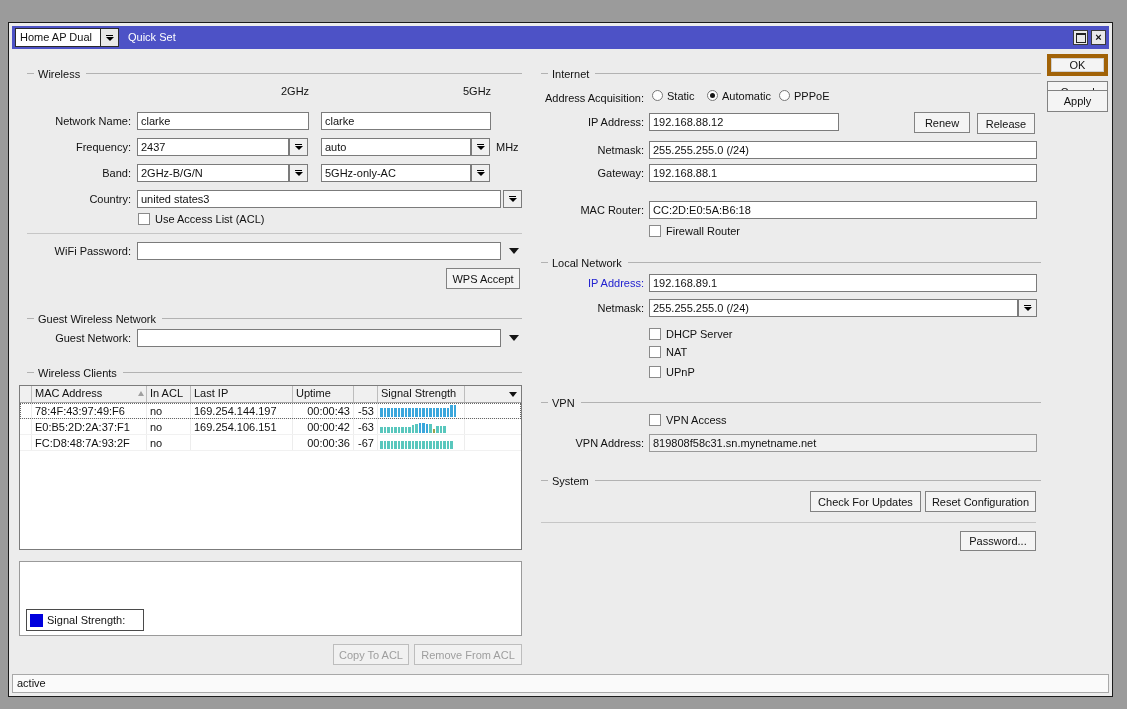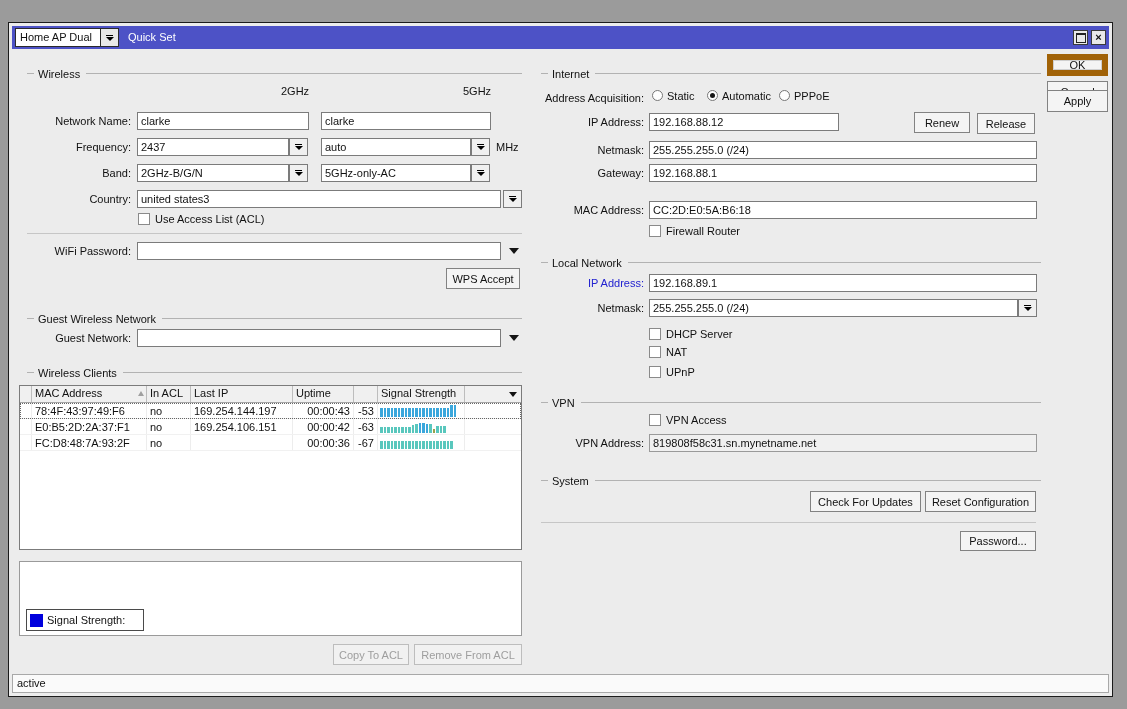--- a/index.html
+++ b/index.html
@@ -30,21 +30,21 @@
   .lbl{position:absolute;text-align:right;white-space:nowrap;height:14px;line-height:14px;}
   .lbl.blue{color:var(--c-changed-label,#2222d0);}
   .fld{position:absolute;height:18px;border:1px solid #7b7b7b;background:#fff;line-height:16px;padding:0 3px;box-sizing:border-box;white-space:nowrap;overflow:hidden;}
   .fld.ro{background:#f0f0f0;border-color:#9a9a9a;}
   .ddbtn{position:absolute;width:19px;height:18px;box-sizing:border-box;border:1px solid #7b7b7b;background:#f0f0f0;display:flex;align-items:center;justify-content:center;}
   .ddg{display:flex;flex-direction:column;align-items:center;}
   .ddg .ddg-bar{width:7px;height:1px;background:#000;margin-bottom:1px;}
   .ddg .ddg-tri{width:0;height:0;border-left:4px solid transparent;border-right:4px solid transparent;border-top:4px solid #000;}
   .caret{position:absolute;width:0;height:0;border-left:5px solid transparent;border-right:5px solid transparent;border-top:6px solid #141414;}
   .btn{position:absolute;box-sizing:border-box;border:1px solid #828282;background:#f4f4f4;display:flex;align-items:center;justify-content:center;white-space:nowrap;}
-  .btn.default{border:6px solid #a16207;box-shadow:inset 0 0 0 1px #cfcfcf;}
+  .btn.default{border:4px solid #a16207;box-shadow:inset 0 0 0 1px #cfcfcf;}
   .btn.disabled{color:#9e9e9e;border-color:#bdbdbd;background:#f1f1f1;}
   .chk{position:absolute;width:12px;height:12px;box-sizing:border-box;border:1px solid #8a8a8a;background:#fff;}
   .clbl{position:absolute;white-space:nowrap;height:13px;line-height:13px;}
   .rad{position:absolute;width:11px;height:11px;border-radius:50%;box-sizing:border-box;border:1px solid #777;background:#fff;}
   .rad.sel::after{content:"";position:absolute;left:2px;top:2px;width:5px;height:5px;border-radius:50%;background:#161616;}
   .colhdr{position:absolute;white-space:nowrap;}
   .sep{position:absolute;height:0;border-top:1px solid #c6c6c6;}
   
   .tbl{position:absolute;left:10px;top:362px;width:503px;height:165px;border:1px solid #7b7b7b;background:#fff;box-sizing:border-box;overflow:hidden;}
   .thead{display:flex;height:17px;background:#f0f0f0;border-bottom:1px solid #a6a6a6;box-sizing:border-box;justify-content:space-between;}
@@ -310,21 +310,21 @@
   <div class="fld" style="left:640px;top:90px;width:190px">192.168.88.12</div>
   <div class="btn" style="left:905px;top:89px;width:56px;height:21px">Renew</div>
   <div class="btn" style="left:968px;top:90px;width:58px;height:21px">Release</div>
 
   <div class="lbl" style="left:520px;top:120px;width:115px">Netmask:</div>
   <div class="fld" style="left:640px;top:118px;width:388px">255.255.255.0 (/24)</div>
 
   <div class="lbl" style="left:520px;top:143px;width:115px">Gateway:</div>
   <div class="fld" style="left:640px;top:141px;width:388px">192.168.88.1</div>
 
-  <div class="lbl" style="left:520px;top:180px;width:115px">MAC Address:</div>
+  <div class="lbl" style="left:520px;top:180px;width:115px">MAC Router:</div>
   <div class="fld" style="left:640px;top:178px;width:388px">CC:2D:E0:5A:B6:18</div>
 
   <div class="chk" style="left:640px;top:202px"></div>
   <div class="clbl" style="left:657px;top:202px">Firewall Router</div>
 
   <div class="grp" style="left:532px;top:233px;width:500px">
     <span class="dash"></span>
       <span class="gl">Local Network</span>
       <span class="line"></span>
   </div>

